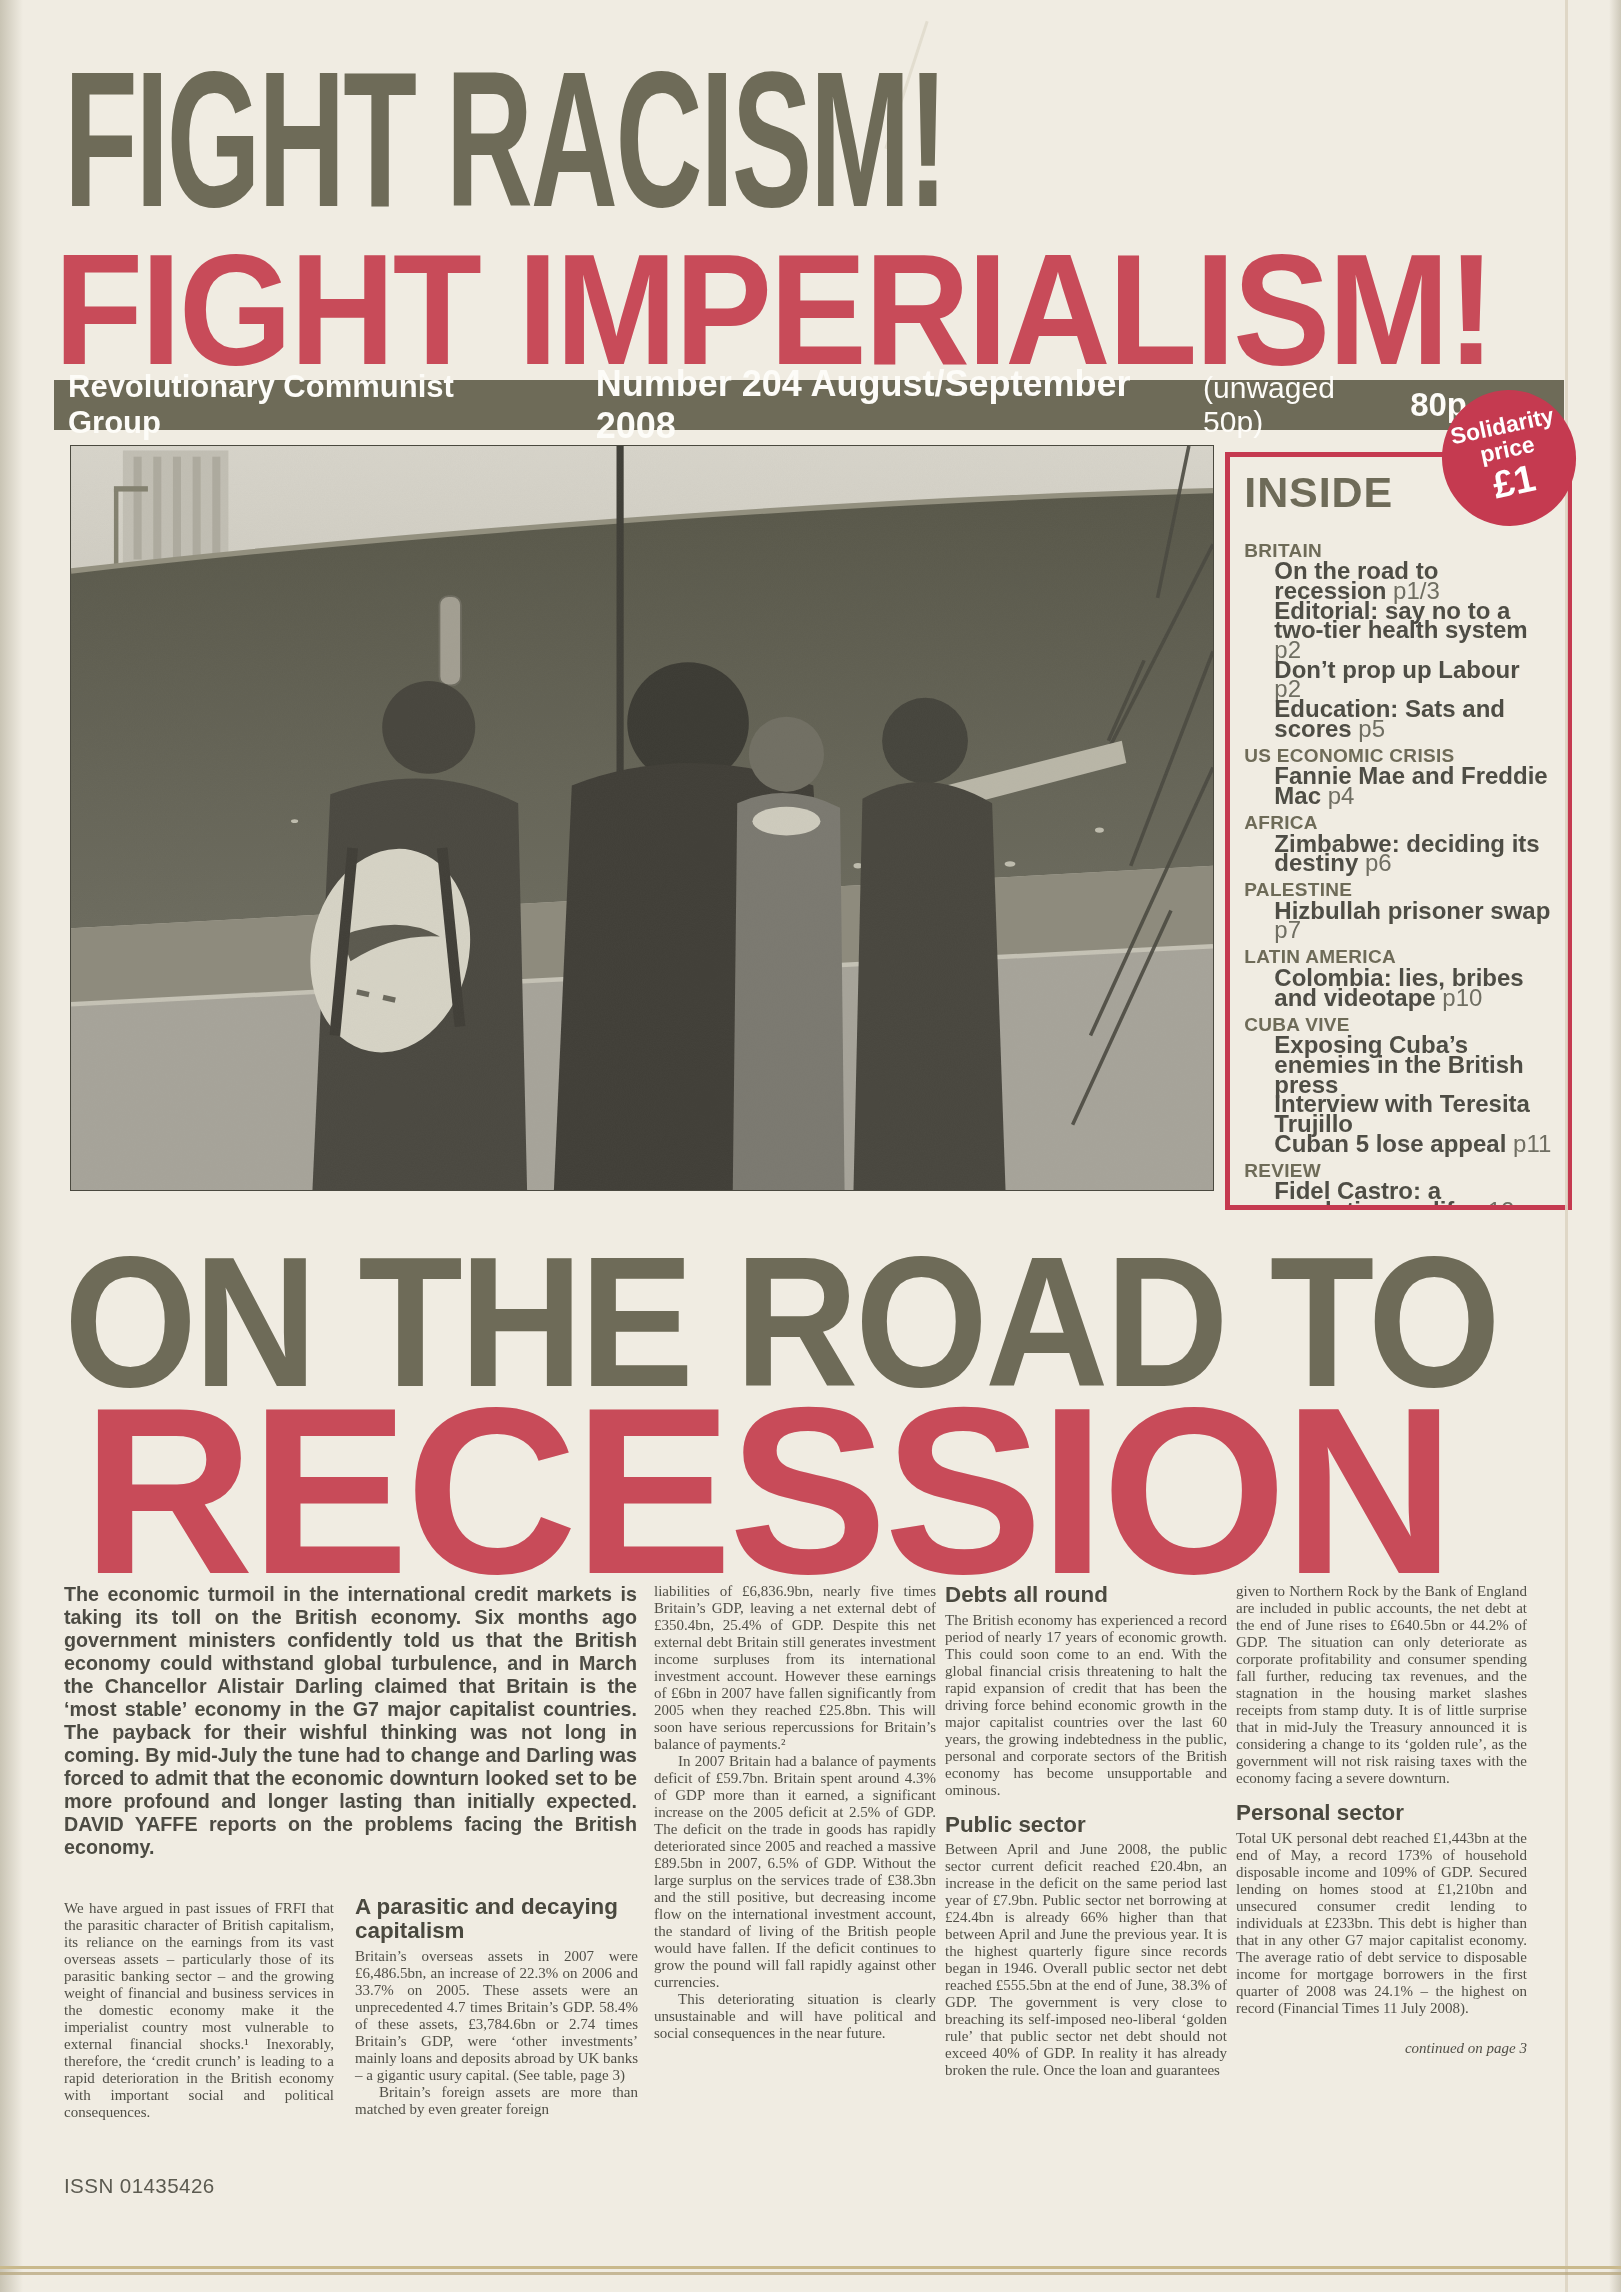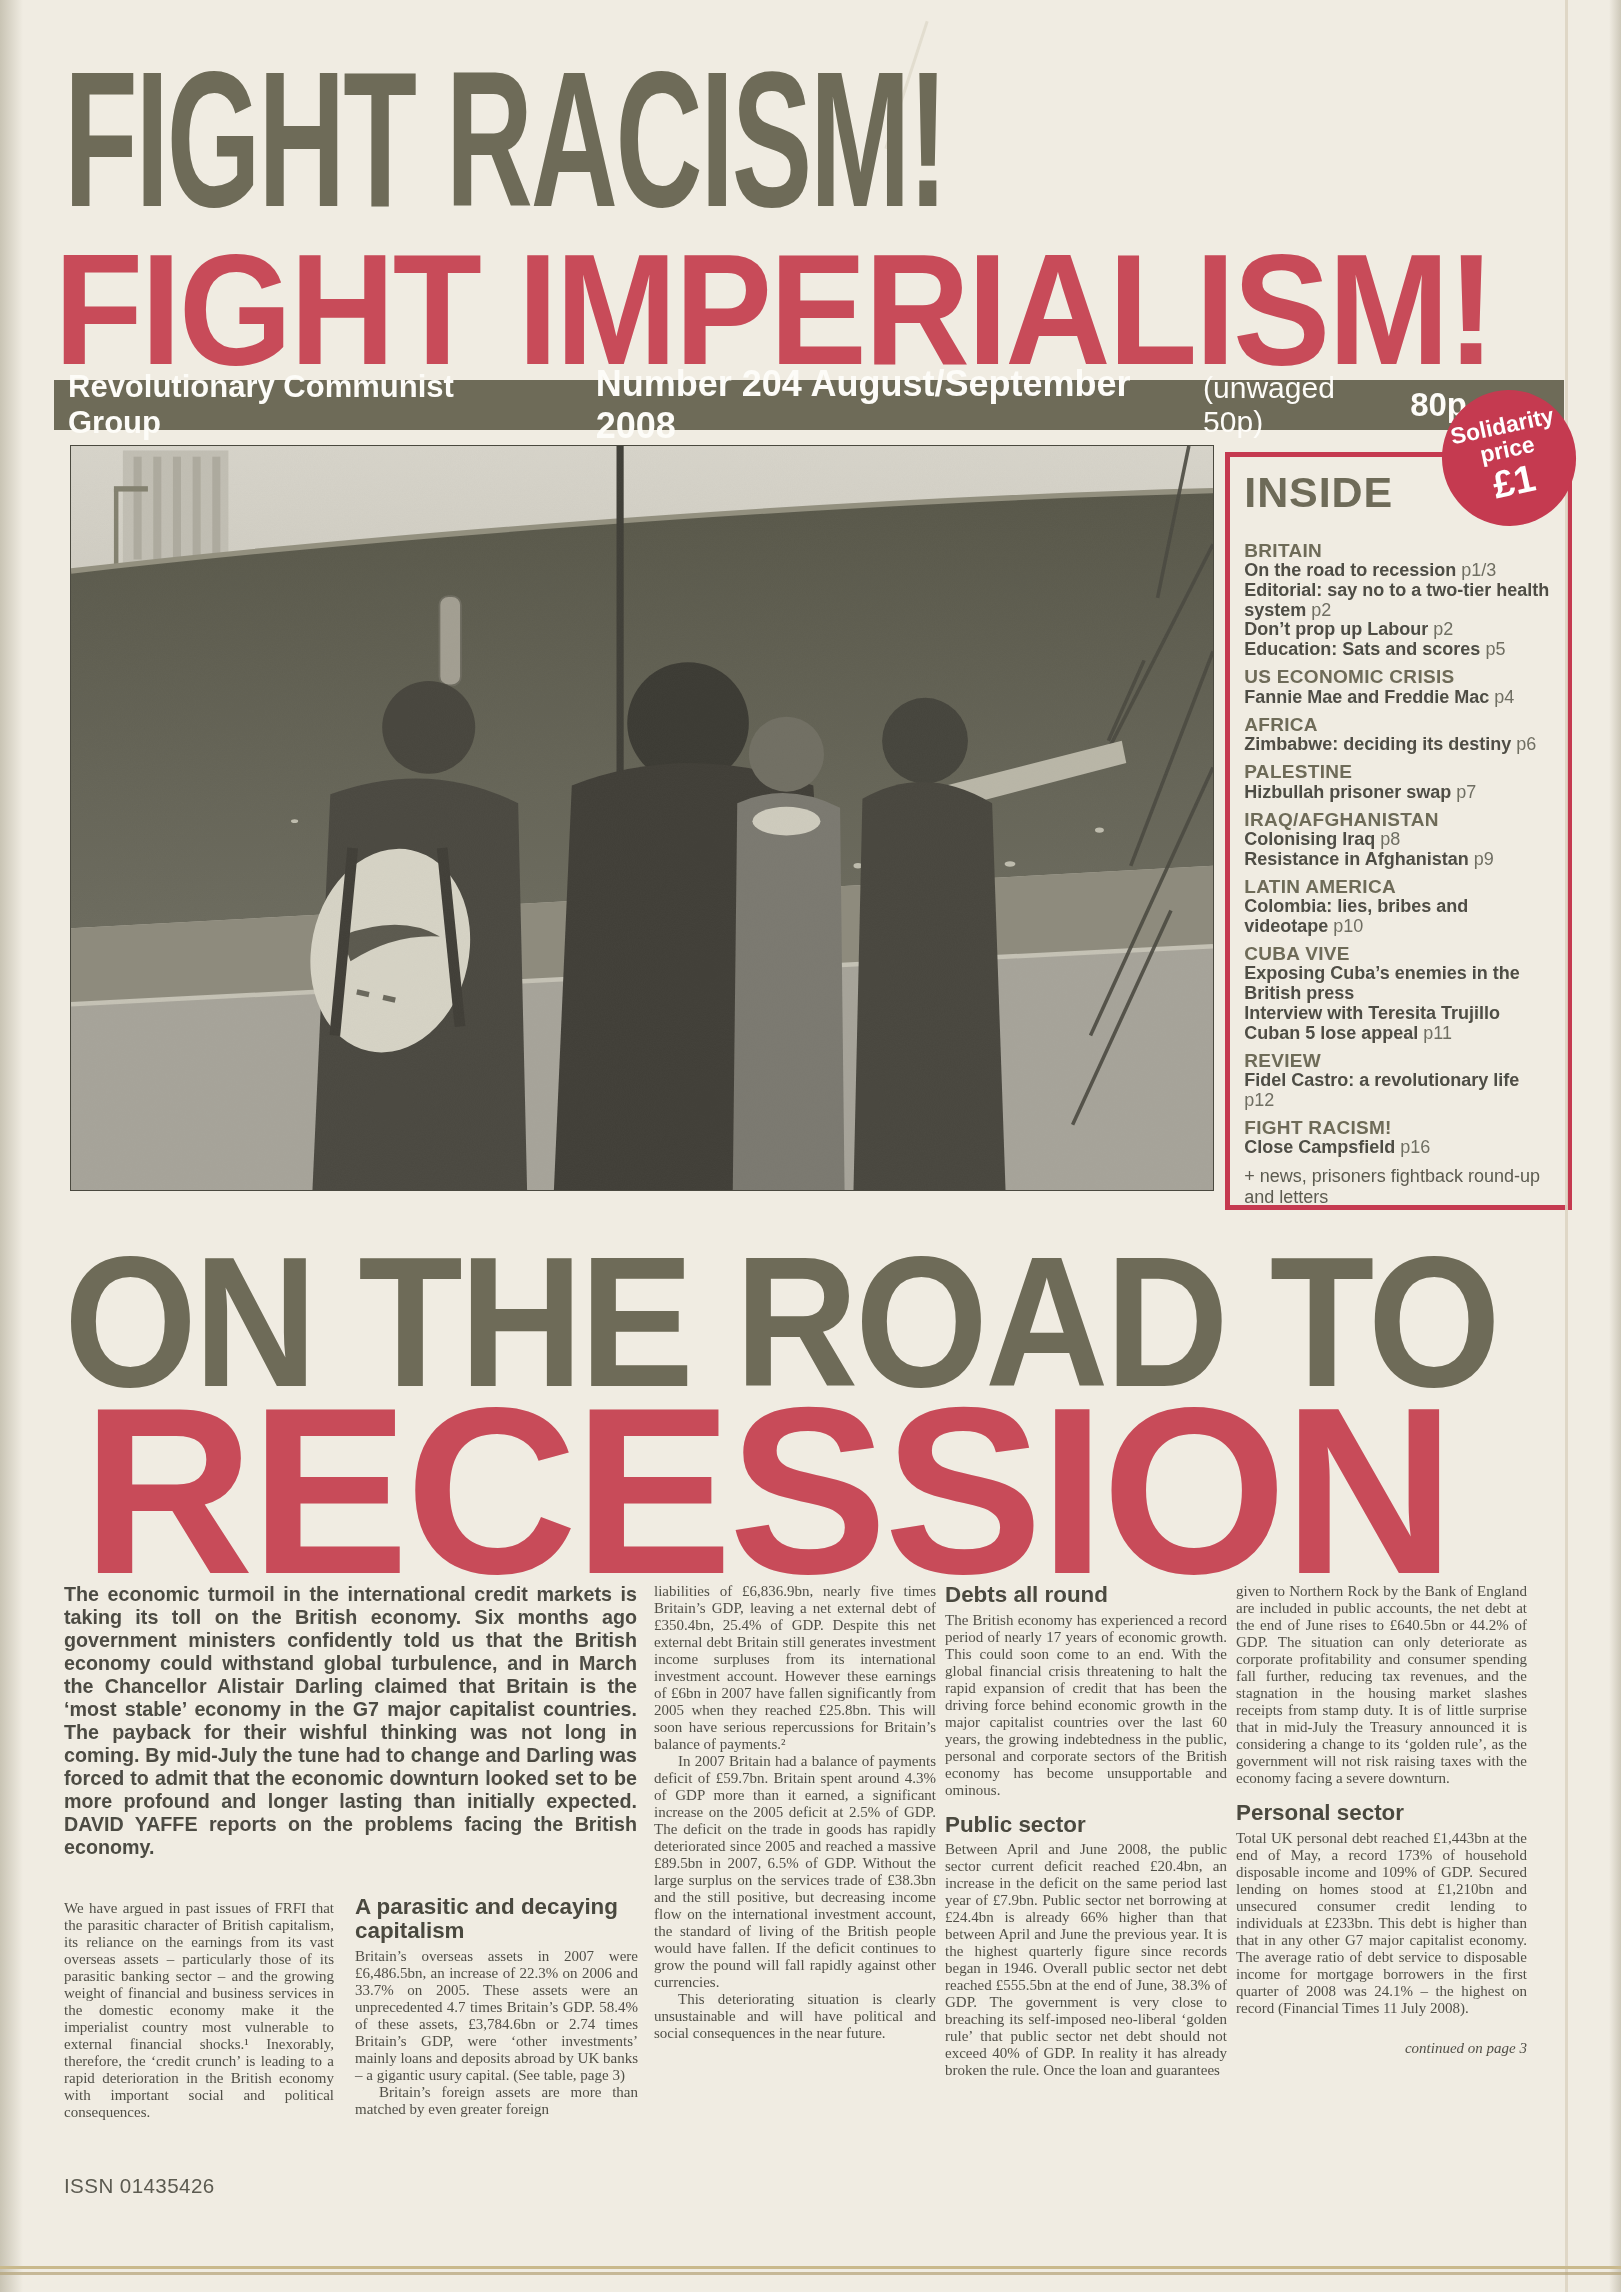--- a/index.html
+++ b/index.html
@@ -53,21 +53,21 @@
 
   .photo{position:absolute;left:70px;top:445px;width:1144px;height:746px;
     border:1.8px solid #4a493f;background:#b9b6aa;}
   .photo svg{display:block;width:100%;height:100%;}
 
   .inside-box{position:absolute;left:1225px;top:452px;width:347px;height:758px;
     border:5.4px solid var(--red-accent);padding:10.7px 14.3px;overflow:hidden;background:var(--paper);}
   .inside-title{font-size:43px;font-weight:800;color:var(--olive);letter-spacing:0.9px;margin-bottom:23px;}
   .inside-section{margin-top:6.3px;}
   .inside-heading{font-size:19px;font-weight:800;color:var(--olive);line-height:21.5px;letter-spacing:0.3px;}
-  .inside-item{font-size:18px;font-weight:700;color:#4e4d45;line-height:19.7px;}
+  .inside-item{font-size:24px;font-weight:700;color:#4e4d45;line-height:19.7px;margin-left:30px;}
   .inside-item .pageref{font-weight:400;color:#6f6e62;}
   .inside-footer{font-size:18px;font-weight:500;color:#5c5b50;line-height:20.6px;margin-top:8px;}
 
   .headline1{position:absolute;left:64px;top:1229px;font-size:186px;line-height:1;
     font-weight:700;color:var(--olive);letter-spacing:-3.6px;}
   .headline1 .squeeze{transform:scaleX(0.92);}
   .headline2{position:absolute;left:82px;top:1372px;font-size:238px;line-height:1;
     font-weight:700;color:var(--red-text);letter-spacing:-3.6px;}
   .headline2 .squeeze{transform:scaleX(1.0);}
 
@@ -207,25 +207,20 @@
         </div>
         <div class="inside-section">
           <div class="inside-heading">AFRICA</div>
           <div class="inside-item"><span>Zimbabwe: deciding its destiny</span><span class="pageref"> p6</span></div>
         </div>
         <div class="inside-section">
           <div class="inside-heading">PALESTINE</div>
           <div class="inside-item"><span>Hizbullah prisoner swap</span><span class="pageref"> p7</span></div>
         </div>
         <div class="inside-section">
-          <div class="inside-heading">IRAQ/AFGHANISTAN</div>
-          <div class="inside-item"><span>Colonising Iraq</span><span class="pageref"> p8</span></div>
-          <div class="inside-item"><span>Resistance in Afghanistan</span><span class="pageref"> p9</span></div>
-        </div>
-        <div class="inside-section">
           <div class="inside-heading">LATIN AMERICA</div>
           <div class="inside-item"><span>Colombia: lies, bribes and videotape</span><span class="pageref"> p10</span></div>
         </div>
         <div class="inside-section">
           <div class="inside-heading">CUBA VIVE</div>
           <div class="inside-item"><span>Exposing Cuba’s enemies in the British press</span></div>
           <div class="inside-item"><span>Interview with Teresita Trujillo</span></div>
           <div class="inside-item"><span>Cuban 5 lose appeal</span><span class="pageref"> p11</span></div>
         </div>
         <div class="inside-section">

